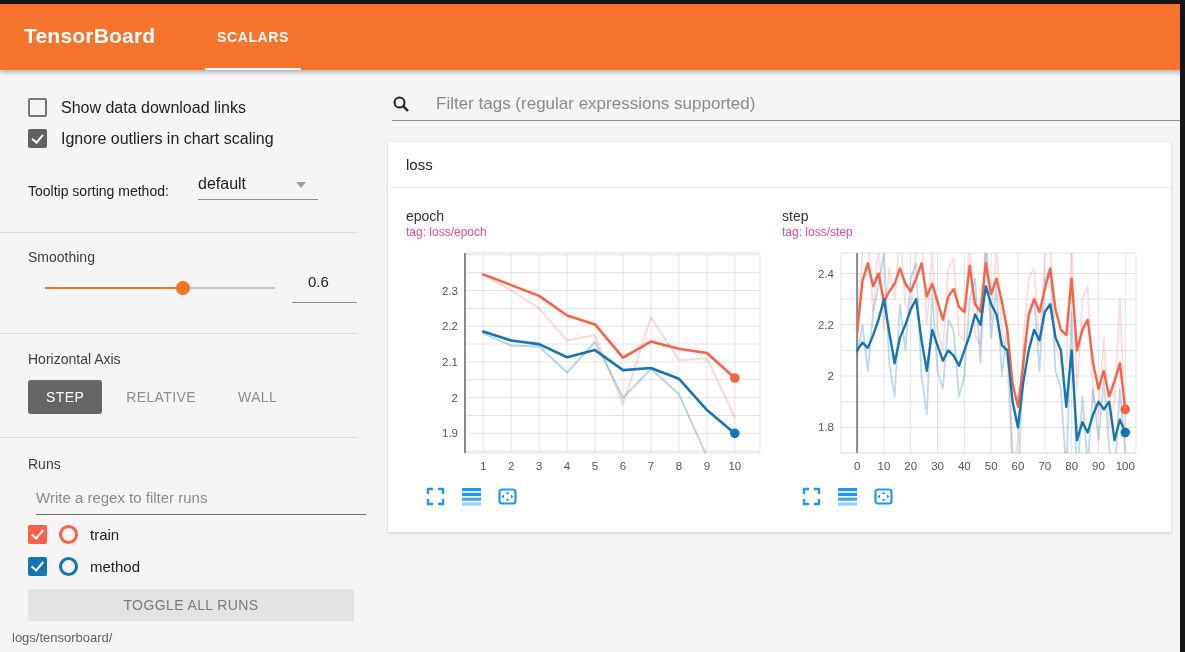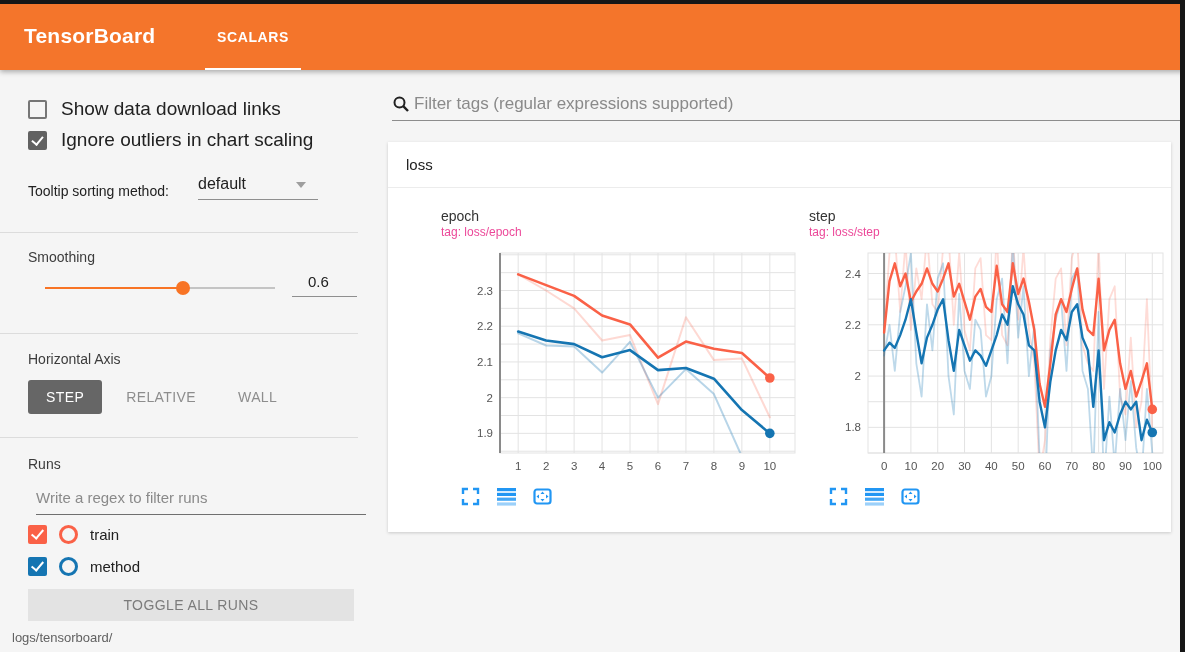--- a/index.html
+++ b/index.html
@@ -18,33 +18,33 @@
   .tab-underline{position:absolute;left:205px;bottom:0;width:96px;height:2px;background:#fff;}
 
   
   .sidebar{position:absolute;left:0;top:70px;width:360px;bottom:0;background:#f5f5f5;font-size:14px;color:#262626;}
   .divider{position:absolute;left:0;width:358px;height:1px;background:#dcdcdc;}
   .cb-row{position:absolute;left:28px;display:flex;align-items:center;gap:14px;cursor:pointer;}
   .cb{width:15px;height:15px;border:2px solid #767676;border-radius:2px;background:transparent;position:relative;flex:0 0 auto;}
   .cb.checked{background:#616161;border-color:#616161;}
   .cb.checked::after{content:"";position:absolute;left:4px;top:1px;width:5px;height:9px;
     border:solid #fff;border-width:0 2px 2px 0;transform:rotate(40deg);}
-  .cb-label{font-size:19px;color:#212121;}
+  .cb-label{font-size:16px;color:#212121;}
   .side-label{position:absolute;left:28px;font-size:14px;color:#3c3c3c;}
   .dd-value{position:absolute;left:198px;top:176px;width:120px;border-bottom:1px solid #8f8f8f;
     padding-bottom:6px;font-size:16px;color:#212121;cursor:pointer;}
   .dd-arrow{position:absolute;right:12px;top:7px;width:0;height:0;border-left:5px solid transparent;
     border-right:5px solid transparent;border-top:6px solid #9e9e9e;}
   
   .slider{position:absolute;left:45px;top:287px;width:230px;height:16px;cursor:pointer;}
   .slider-track{position:absolute;left:0;top:7px;width:100%;height:2px;background:#c4c4c4;}
   .slider-fill{position:absolute;left:0;top:7px;height:2px;background:#f87425;}
   .slider-thumb{position:absolute;top:1px;width:14px;height:14px;border-radius:50%;background:#f87425;margin-left:-7px;}
   .smooth-val{position:absolute;left:292px;top:280px;width:65px;border-bottom:1px solid #8f8f8f;
-    padding-bottom:6px;font-size:15px;color:#212121;text-align:left;padding-left:16px;box-sizing:border-box;cursor:text;}
+    padding-bottom:12px;font-size:15px;color:#212121;text-align:left;padding-left:16px;box-sizing:border-box;cursor:text;}
   
   .axis-btns{position:absolute;left:28px;top:310px;display:flex;align-items:center;}
   .axis-btn{font-size:14px;letter-spacing:.4px;color:#8d8d8d;padding:9px 18px;border-radius:3px;cursor:pointer;}
   .axis-btn.selected{background:#666;color:#fff;}
   .axis-btn + .axis-btn{margin-left:6px;}
   
   .regex-input{position:absolute;left:36px;top:415px;width:330px;border:none;background:transparent;outline:none;
     font-family:"Liberation Sans",sans-serif;font-size:15px;color:#212121;border-bottom:1px solid #6f6f6f;padding:4px 0 8px 0;}
   .regex-input::placeholder{color:#8a8a8a;}
   .run-row{position:absolute;left:28px;display:flex;align-items:center;gap:12px;cursor:pointer;}
@@ -53,29 +53,29 @@
     border:solid #fff;border-width:0 2px 2px 0;transform:rotate(40deg);}
   .run-ring{width:13px;height:13px;border-radius:50%;border:3px solid;background:transparent;flex:0 0 auto;}
   .run-name{font-size:15px;color:#212121;}
   .toggle-btn{position:absolute;left:28px;top:519px;width:326px;height:32px;background:#e3e3e3;border-radius:0;
     display:flex;align-items:center;justify-content:center;font-size:14px;letter-spacing:.4px;color:#7b7b7b;cursor:pointer;}
   .logdir{position:absolute;left:12px;top:560px;font-size:13px;color:#616161;}
 
   
   .main{position:absolute;left:360px;top:70px;right:0;bottom:0;}
   .filter-row{position:absolute;left:32px;top:18px;right:5px;height:32px;border-bottom:1px solid #8d8d8d;
-    display:flex;align-items:center;gap:2px;}
+    display:flex;align-items:center;gap:24px;}
   .filter-input{flex:1;border:none;background:transparent;outline:none;font-family:"Liberation Sans",sans-serif;
     font-size:17px;color:#212121;}
   .filter-input::placeholder{color:#8a8a8a;}
   .card{position:absolute;left:28px;top:72px;right:14px;height:390px;background:#fff;
     box-shadow:0 1px 3px rgba(0,0,0,.18);}
   .card-header{height:45px;display:flex;align-items:center;padding-left:18px;font-size:15px;color:#212121;
     border-bottom:1px solid #ececec;cursor:pointer;}
-  .charts-row{display:flex;padding:20px 0 0 31px;margin-left:16px;}
+  .charts-row{display:flex;padding:20px 0 0 12px;}
   .chart-block{width:376px;}
   .chart-title{font-size:14px;color:#333;margin:0 0 1px 6px;}
   .chart-sub{font-size:12px;color:#ec4899;margin:0 0 8px 6px;}
   .chart-svg{display:block;margin-left:20px;}
   .chart-tools{display:flex;gap:17px;margin:8px 0 0 26px;align-items:center;}
   .tool{width:19px;height:19px;cursor:pointer;}
   text.tick{font-family:"Liberation Sans",sans-serif;font-size:11.5px;fill:#555;}
 </style>
 </head>
 <body>

